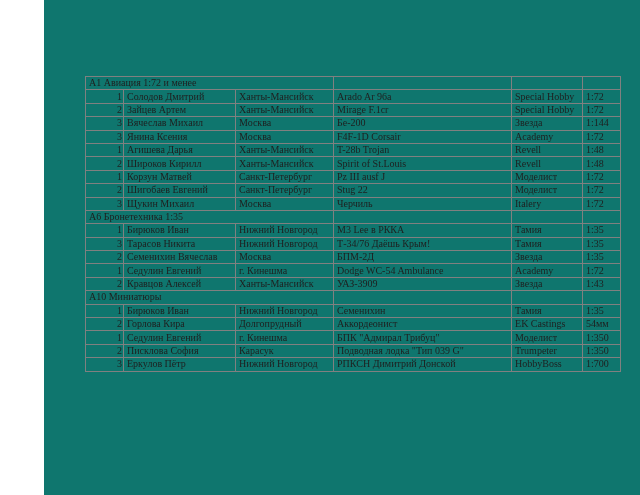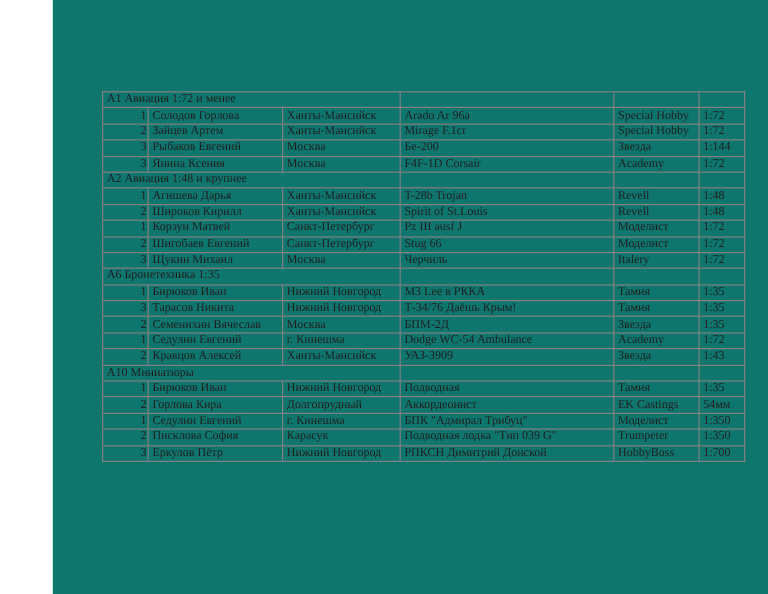--- a/index.html
+++ b/index.html
@@ -58,55 +58,49 @@
     </colgroup>
     <tbody>
         <tr>
           <td class="col-cat" colspan="3">А1 Авиация 1:72 и менее</td>
           <td class="col-model"></td>
           <td class="col-brand"></td>
           <td class="col-scale"></td>
         </tr>
         <tr>
           <td class="col-num">1</td>
-          <td class="col-name">Солодов Горлова</td>
+          <td class="col-name">Солодов Дмитрий</td>
           <td class="col-city">Ханты-Мансийск</td>
           <td class="col-model">Arado Ar 96a</td>
           <td class="col-brand">Special Hobby</td>
           <td class="col-scale">1:72</td>
         </tr>
         <tr>
           <td class="col-num">2</td>
           <td class="col-name">Зайцев Артем</td>
           <td class="col-city">Ханты-Мансийск</td>
           <td class="col-model">Mirage F.1cr</td>
           <td class="col-brand">Special Hobby</td>
           <td class="col-scale">1:72</td>
         </tr>
         <tr>
           <td class="col-num">3</td>
-          <td class="col-name">Рыбаков Евгений</td>
+          <td class="col-name">Вячеслав Михаил</td>
           <td class="col-city">Москва</td>
           <td class="col-model">Бе-200</td>
           <td class="col-brand">Звезда</td>
           <td class="col-scale">1:144</td>
         </tr>
         <tr>
           <td class="col-num">3</td>
           <td class="col-name">Янина Ксения</td>
           <td class="col-city">Москва</td>
           <td class="col-model">F4F-1D Corsair</td>
           <td class="col-brand">Academy</td>
           <td class="col-scale">1:72</td>
-        </tr>
-        <tr>
-          <td class="col-cat" colspan="3">А2 Авиация 1:48 и крупнее</td>
-          <td class="col-model"></td>
-          <td class="col-brand"></td>
-          <td class="col-scale"></td>
         </tr>
         <tr>
           <td class="col-num">1</td>
           <td class="col-name">Агишева Дарья</td>
           <td class="col-city">Ханты-Мансийск</td>
           <td class="col-model">T-28b Trojan</td>
           <td class="col-brand">Revell</td>
           <td class="col-scale">1:48</td>
         </tr>
         <tr>
@@ -122,21 +116,21 @@
           <td class="col-name">Корзун Матвей</td>
           <td class="col-city">Санкт-Петербург</td>
           <td class="col-model">Pz III ausf J</td>
           <td class="col-brand">Моделист</td>
           <td class="col-scale">1:72</td>
         </tr>
         <tr>
           <td class="col-num">2</td>
           <td class="col-name">Шигобаев Евгений</td>
           <td class="col-city">Санкт-Петербург</td>
-          <td class="col-model">Stug 66</td>
+          <td class="col-model">Stug 22</td>
           <td class="col-brand">Моделист</td>
           <td class="col-scale">1:72</td>
         </tr>
         <tr>
           <td class="col-num">3</td>
           <td class="col-name">Щукин Михаил</td>
           <td class="col-city">Москва</td>
           <td class="col-model">Черчиль</td>
           <td class="col-brand">Italery</td>
           <td class="col-scale">1:72</td>
@@ -190,21 +184,21 @@
         <tr>
           <td class="col-cat" colspan="3">А10 Миниатюры</td>
           <td class="col-model"></td>
           <td class="col-brand"></td>
           <td class="col-scale"></td>
         </tr>
         <tr>
           <td class="col-num">1</td>
           <td class="col-name">Бирюков Иван</td>
           <td class="col-city">Нижний Новгород</td>
-          <td class="col-model">Подводная</td>
+          <td class="col-model">Семенихин</td>
           <td class="col-brand">Тамия</td>
           <td class="col-scale">1:35</td>
         </tr>
         <tr>
           <td class="col-num">2</td>
           <td class="col-name">Горлова Кира</td>
           <td class="col-city">Долгопрудный</td>
           <td class="col-model">Аккордеонист</td>
           <td class="col-brand">EK Castings</td>
           <td class="col-scale">54мм</td>

